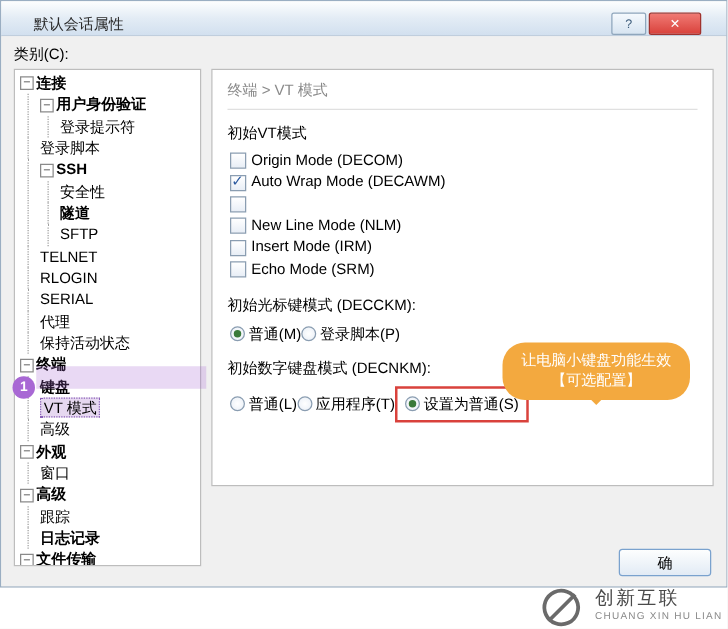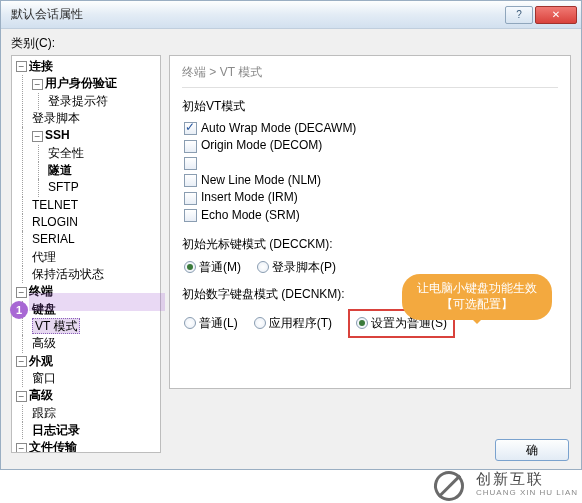--- a/index.html
+++ b/index.html
@@ -14,22 +14,22 @@
   .window {
     position: relative;
     width: 582px; height: 470px;
     border: 1px solid #9aaec2;
     background: #f0f0f0;
   }
   .titlebar {
     height: 28px;
     background: linear-gradient(to bottom, #fdfefe, #e3ecf5 50%, #d2e0ef);
     border-bottom: 1px solid #c0cedd;
-    display: flex; align-items: center;
-    padding: 0 4px;
+    display: flex; align-items: flex-end;
+    padding: 0 20px;
   }
   .titlebar-title { flex: 1; padding-left: 6px; color: #2a2a2a; }
   .titlebar-btn {
     width: 28px; height: 18px;
     margin-left: 2px;
     border: 1px solid #8fa6bc;
     border-radius: 2px;
     display: flex; align-items: center; justify-content: center;
     background: linear-gradient(to bottom,#f5f9fd,#d7e4f1);
     font-size: 10px; color: #3a5a7a;
@@ -115,21 +115,21 @@
   }
   .chk.checked::after {
     content: "✓";
     position: absolute;
     left: 0; top: -3px;
     font-size: 12px;
     color: #2c5aa0;
   }
   .radio-row {
     display: flex; align-items: center;
-    gap: 16px; margin: 4px 0 10px 2px; text-align: right;
+    margin: 4px 0 10px 2px; text-align: right;
   }
   .radio {
     display: inline-block;
     width: 12px; height: 12px;
     border: 1px solid #8a9db1;
     border-radius: 50%;
     background: radial-gradient(circle,#fff,#e8eef6);
     vertical-align: middle;
     margin-right: 3px;
     position: relative;
@@ -280,22 +280,22 @@
         <li><span class="twisty">−</span><span class="tree-label bold">文件传输</span>
           
         </li>
       </ul>
     </div>
 
     <div class="content-panel">
       <div class="breadcrumb">终端 &gt; VT 模式</div>
 
       <div class="section-title">初始VT模式</div>
+      <div class="chk-row"><span class="chk"></span><span>Origin Mode (DECOM)</span></div>
       <div class="chk-row"><span class="chk checked"></span><span>Auto Wrap Mode (DECAWM)</span></div>
-      <div class="chk-row"><span class="chk"></span><span>Origin Mode (DECOM)</span></div>
       <div class="chk-row"><span class="chk"></span></div>
       <div class="chk-row"><span class="chk"></span><span>New Line Mode (NLM)</span></div>
       <div class="chk-row"><span class="chk"></span><span>Insert Mode (IRM)</span></div>
       <div class="chk-row"><span class="chk"></span><span>Echo Mode (SRM)</span></div>
 
       <div class="section-title" style="margin-top:14px">初始光标键模式 (DECCKM):</div>
       <div class="radio-row">
         <span class="radio-item">
             <span class="radio checked"></span>
             <span>普通(M)</span>

